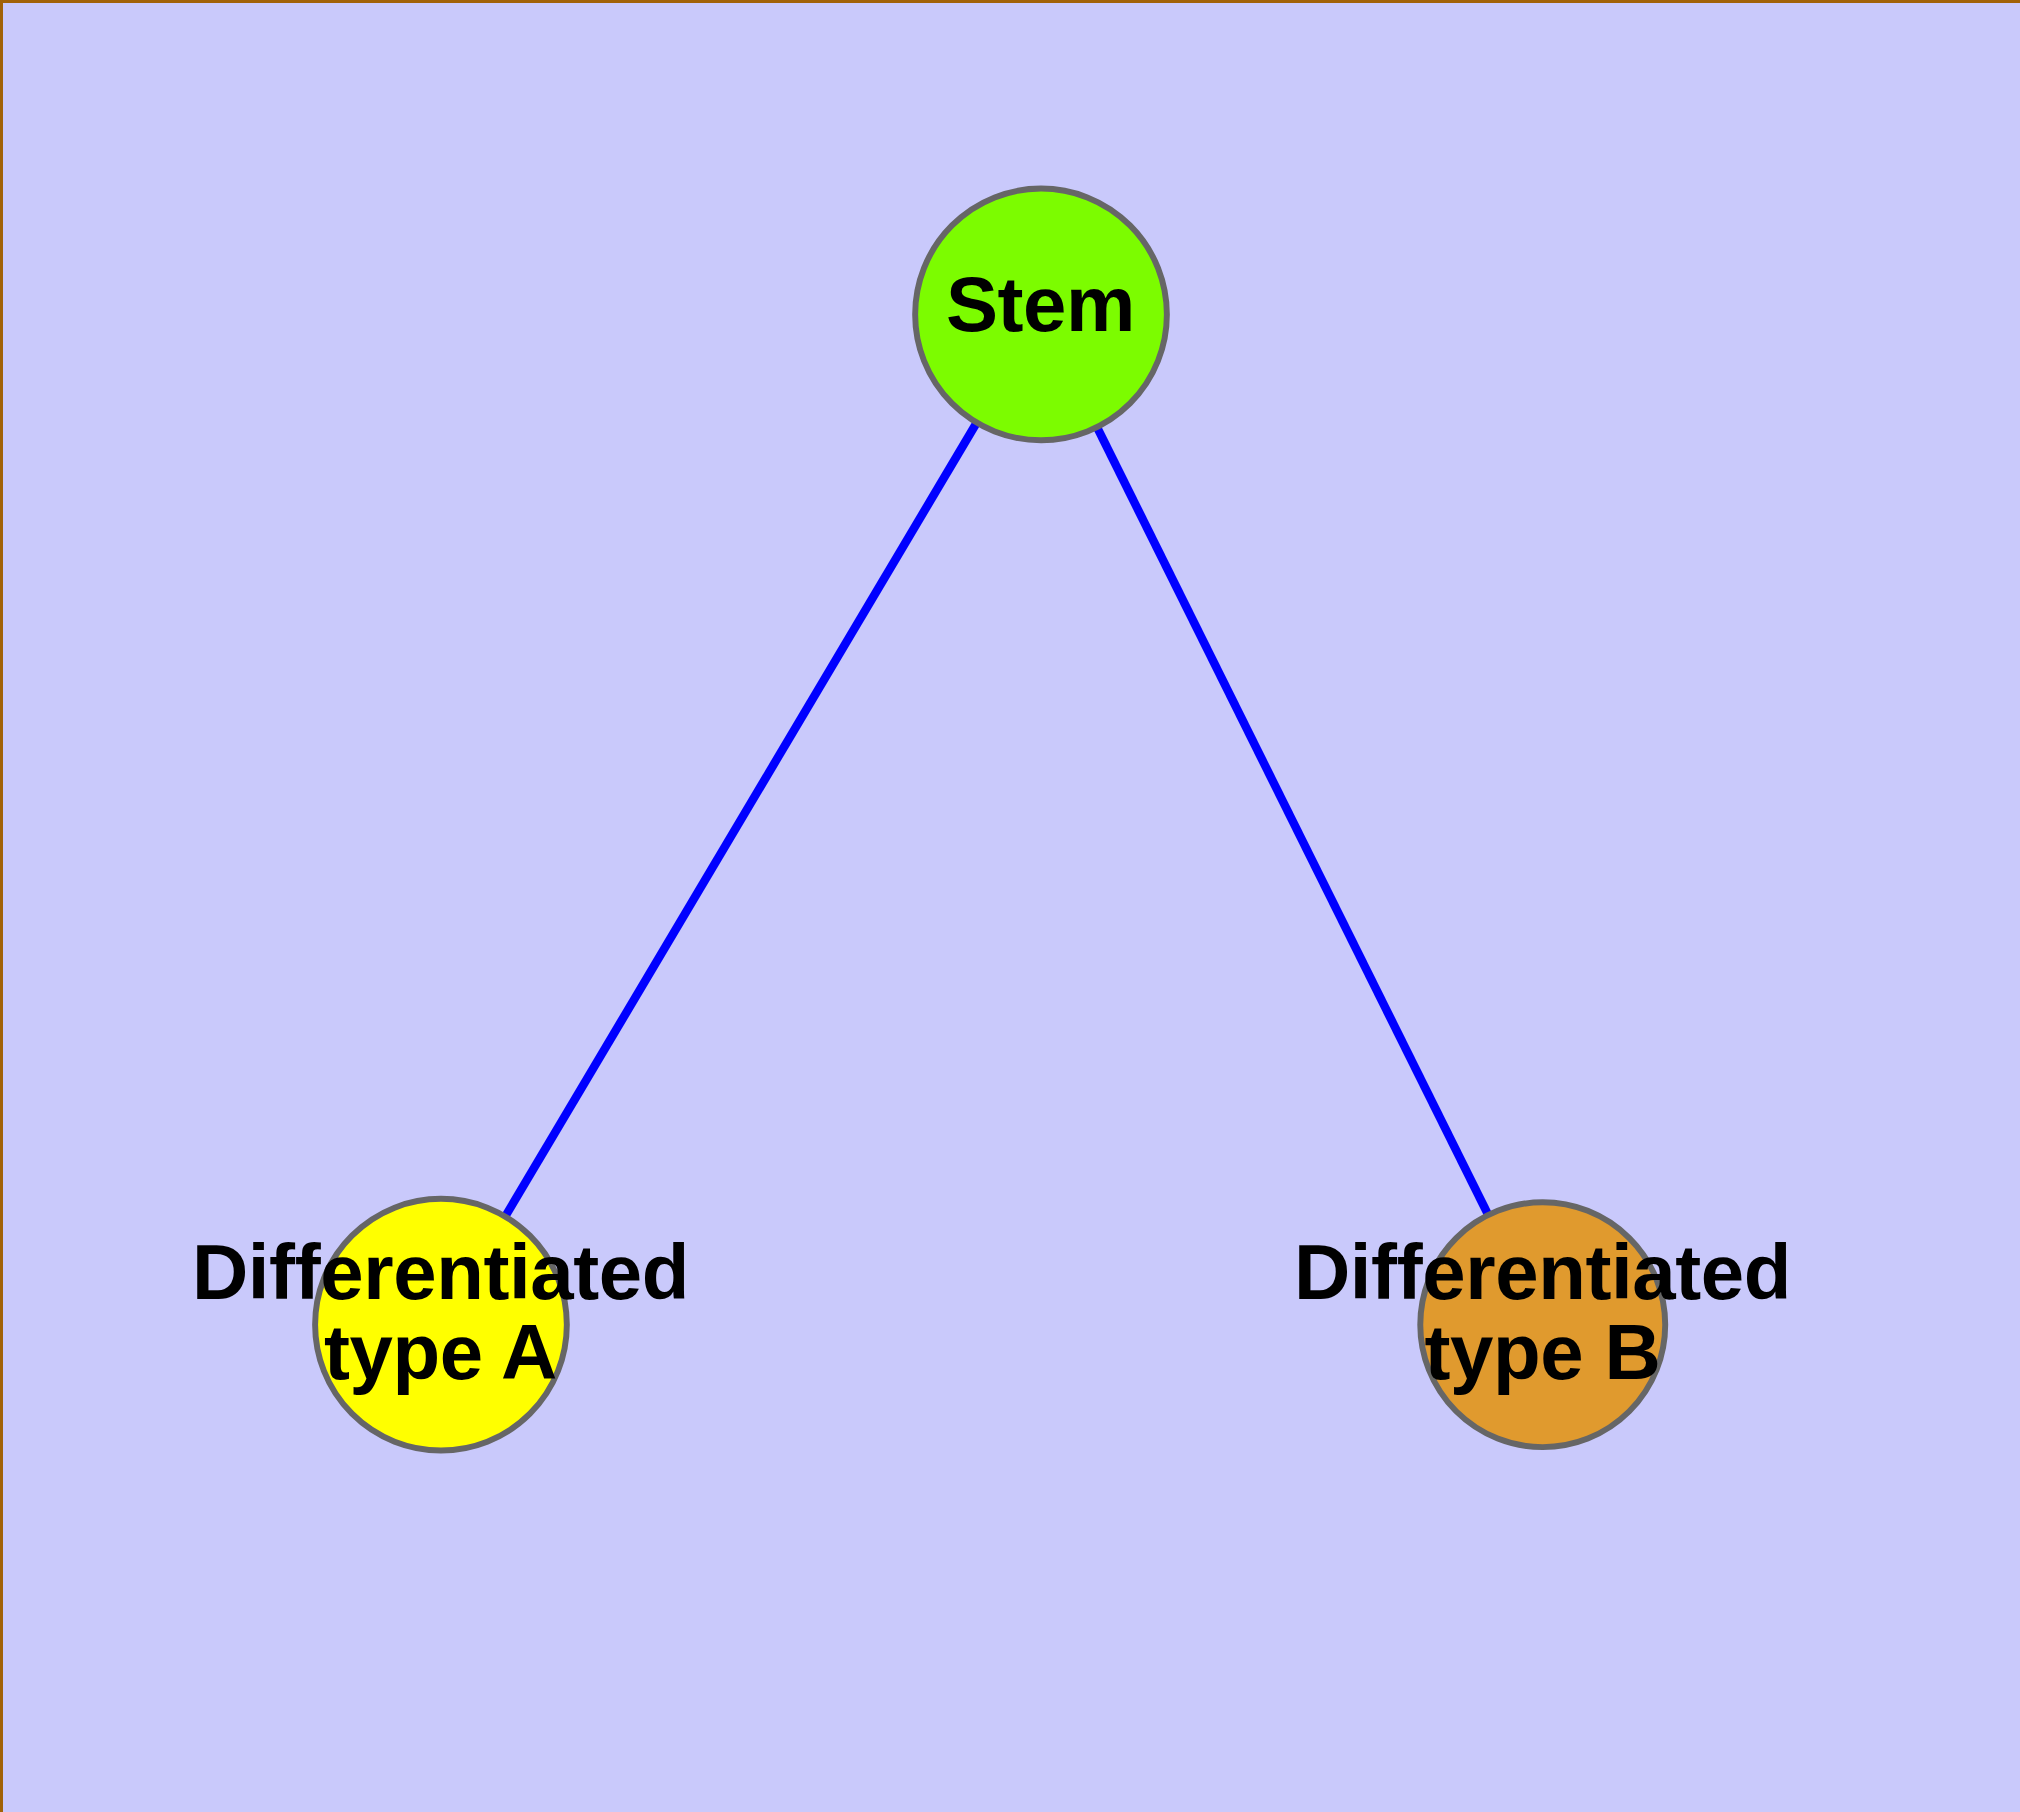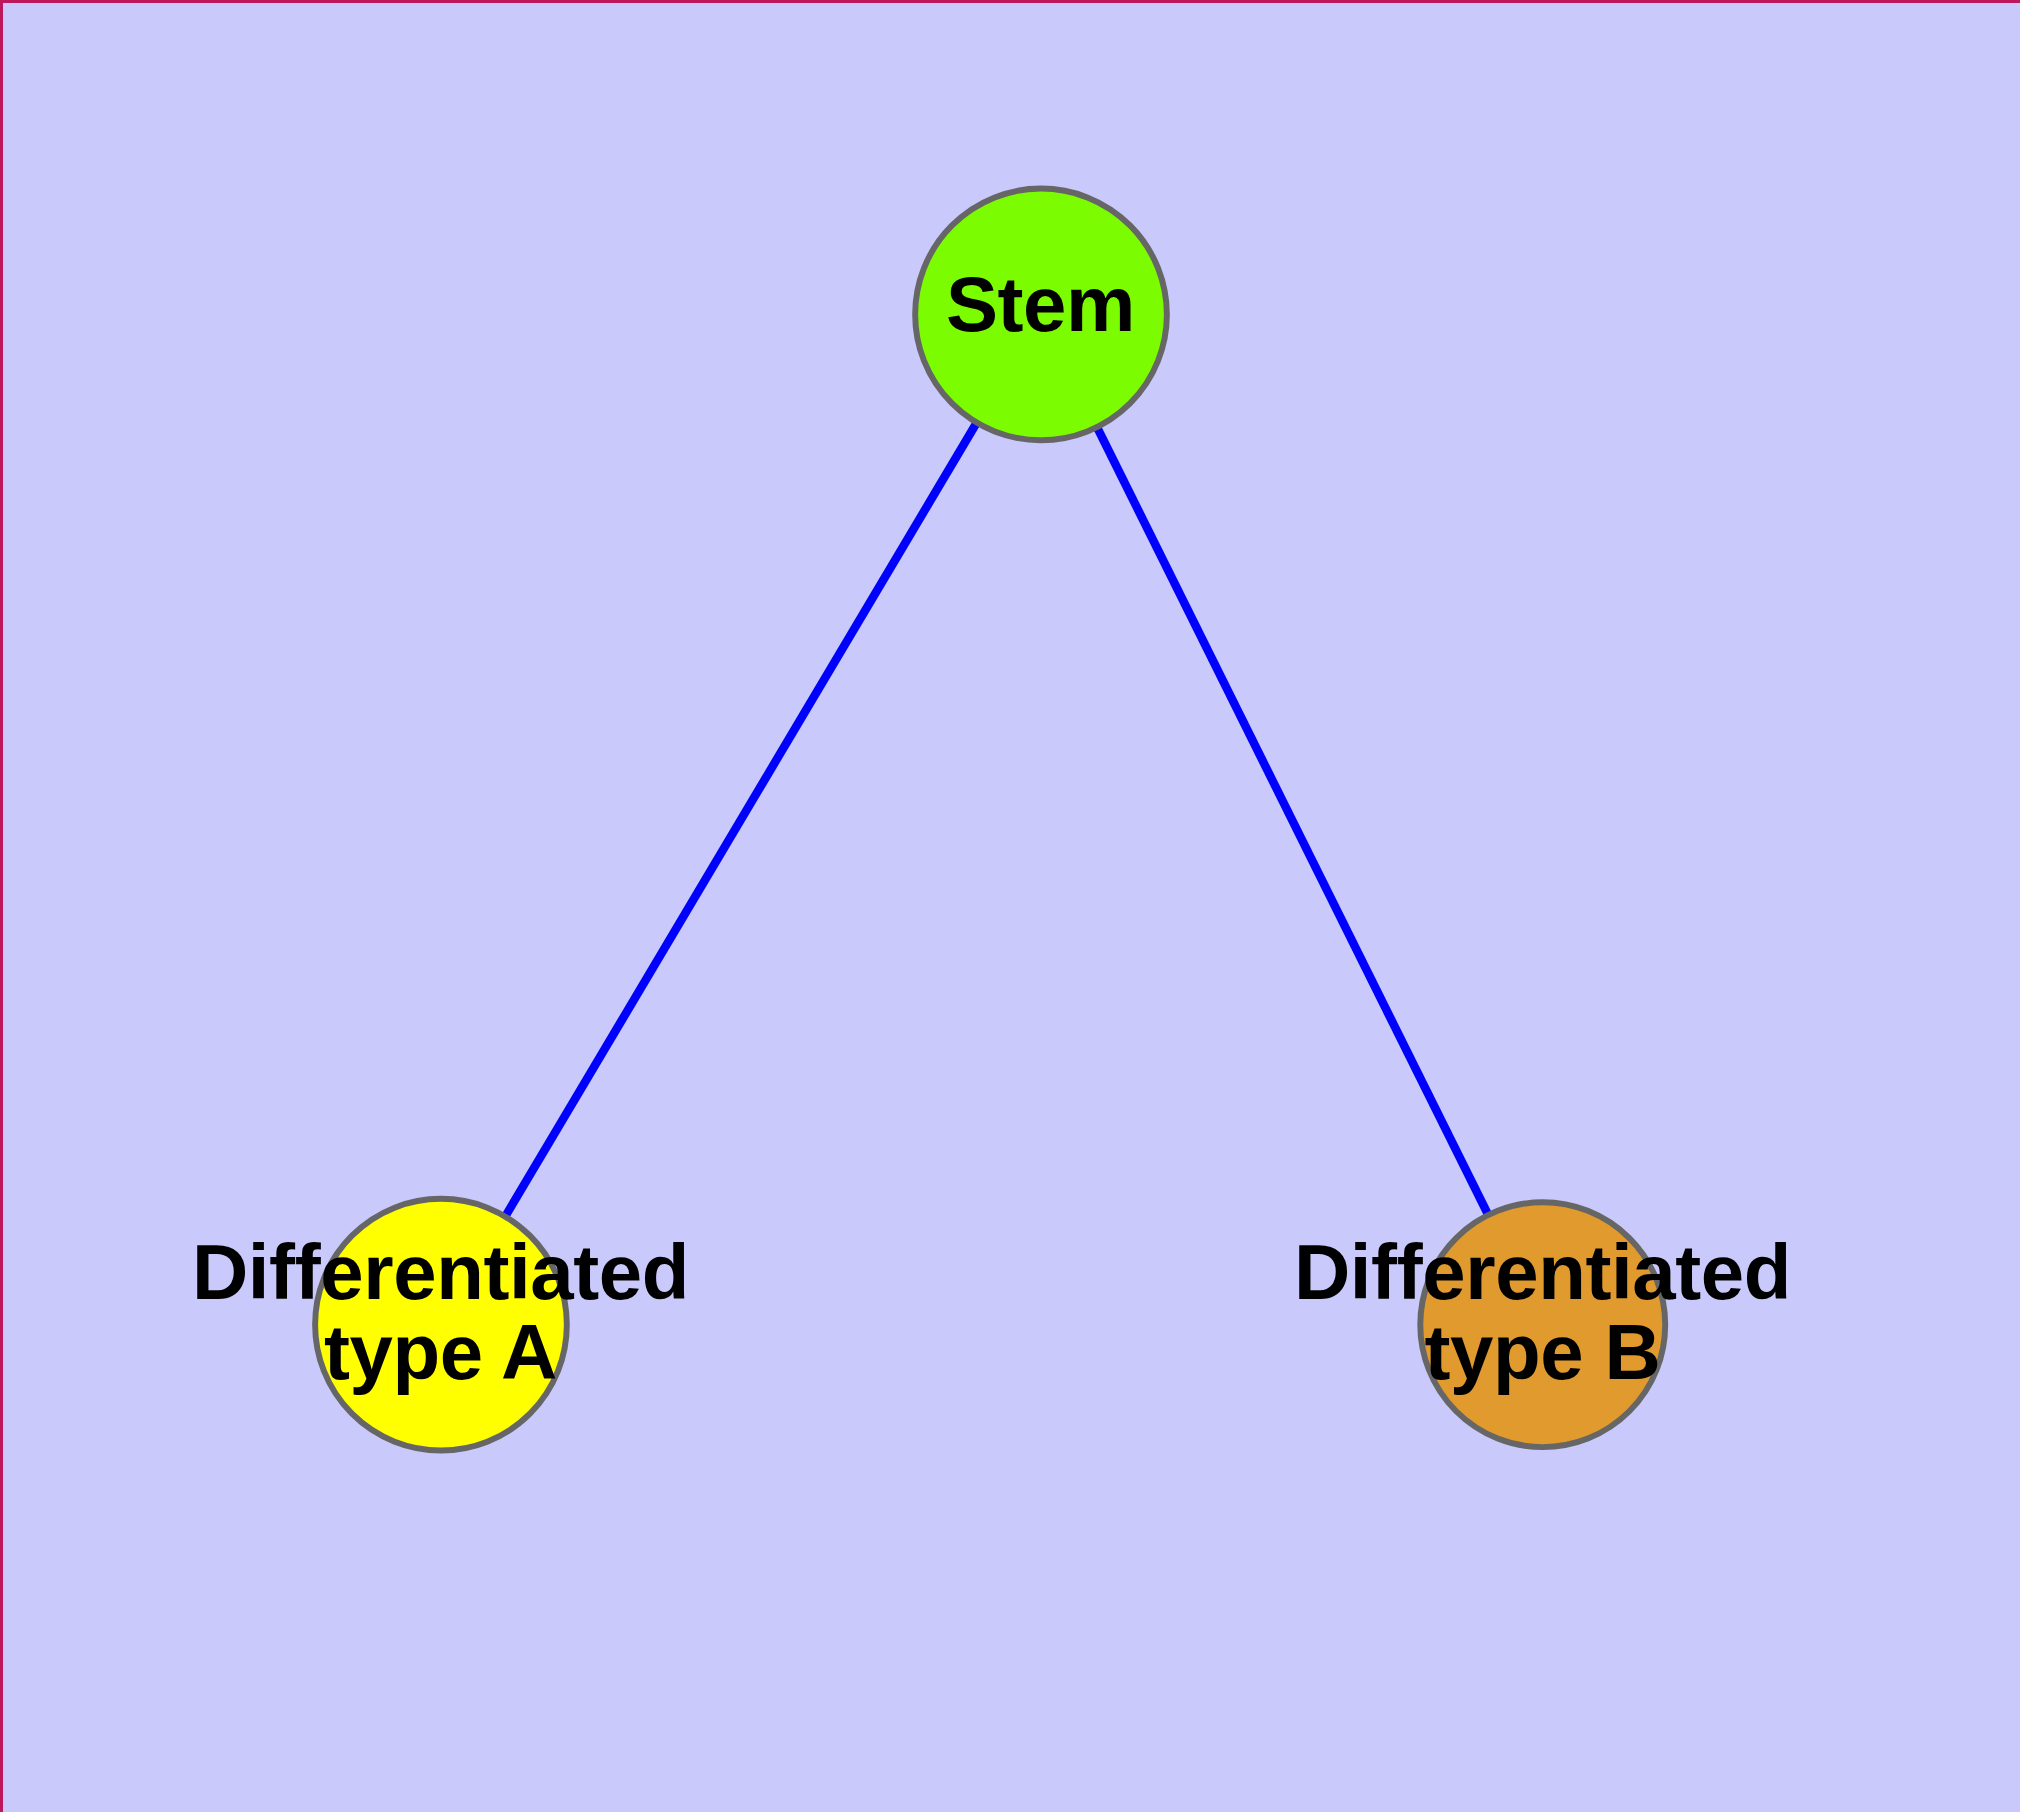--- a/index.html
+++ b/index.html
@@ -6,21 +6,21 @@
   html, body {
     margin: 0;
     padding: 0;
     background: #ffffff;
   }
   #canvas {
     position: relative;
     width: 2021px;
     height: 1812px;
     overflow: hidden;
-    background: #be185d;
+    background: #a16207;
     font-family: "Liberation Sans", sans-serif;
   }
   #plot-bg {
     position: absolute;
     left: 3.4px;
     top: 3.4px;
     width: 2017px;
     height: 1809px;
     background: #c9c9fb;
   }

